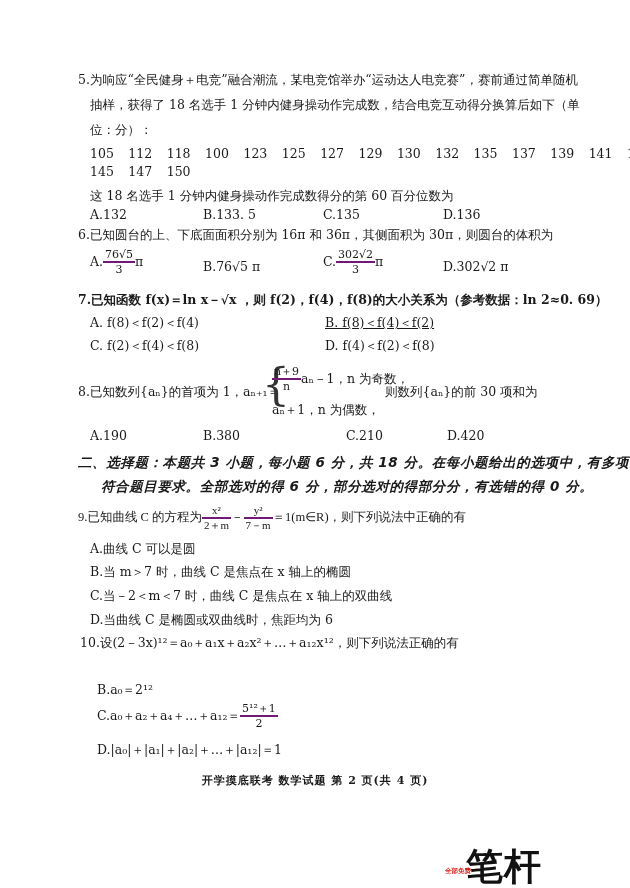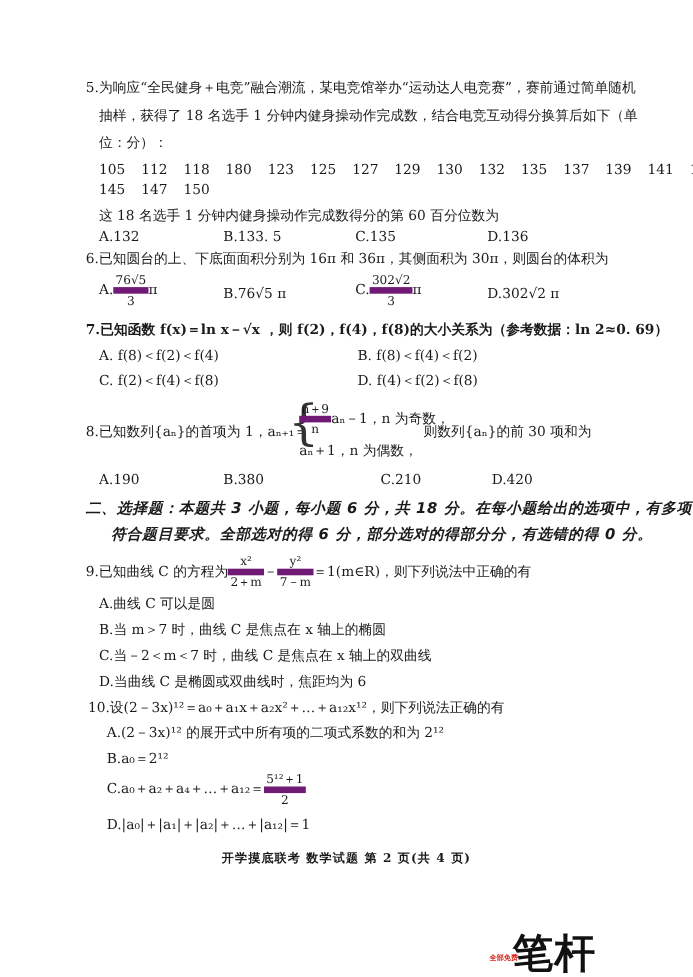--- a/index.html
+++ b/index.html
@@ -5,40 +5,40 @@
   html, body { margin: 0; padding: 0; background: #ffffff; }
   body { width: 630px; height: 888px; position: relative; overflow: hidden;
          font-family: "DejaVu Serif", "Liberation Serif", serif; color: #1a1a1a; font-size: 12.5px; }
   .page { position: absolute; left: 0; top: 16px; width: 550px; height: 888px; }
   .line { position: absolute; white-space: nowrap; line-height: 16px; }
   .q { left: 78px; }
   .ind { left: 90px; }
   .opt { position: absolute; white-space: nowrap; }
   .num-row span { display: inline-block; margin-right: 14.5px; }
   .frac { display: inline-block; vertical-align: middle; text-align: center; font-size: 11px; line-height: 13px; }
-  .frac .n { display: block; border-bottom: 6px solid #701a75; padding: 0 2px; }
+  .frac .n { display: block; border-bottom: 2px solid #701a75; padding: 0 2px; }
   .frac .d { display: block; padding: 0 2px; }
   .it { font-style: italic; }
   .sec { font-weight: bold; font-size: 13.5px; letter-spacing: 0.6px; font-family: "DejaVu Sans", "Liberation Sans", sans-serif; font-style: italic; }
   .brace { position: absolute; font-size: 44px; line-height: 44px; font-weight: 200; color: #333; }
   .footer { position: absolute; top: 757px; left: 0; width: 630px; text-align: center; font-size: 11px; letter-spacing: 1px; font-weight: bold; }
   .wm-big { position: absolute; left: 466px; top: 826px; font-family: "DejaVu Sans", "Liberation Sans", sans-serif; font-size: 37px; font-weight: bold; color: #111; letter-spacing: 1px; }
   .wm-red { position: absolute; left: 445px; top: 851px; font-size: 6.5px; color: #d8261c; font-family: "DejaVu Sans", sans-serif; font-weight: bold; }
   .wm-url { position: absolute; left: 444px; top: 861px; font-family: "DejaVu Sans Mono", "Liberation Mono", monospace; font-size: 13.5px; color: #111; font-weight: bold; }
 </style>
 </head>
 <body>
 
 <div class="page">
 
   <div class="line q" style="top:56px; left:78px;">5.为响应“全民健身＋电竞”融合潮流，某电竞馆举办“运动达人电竞赛”，赛前通过简单随机</div>
   <div class="line ind" style="top:81px;">抽样，获得了 18 名选手 1 分钟内健身操动作完成数，结合电竞互动得分换算后如下（单</div>
   <div class="line ind" style="top:106px;">位：分）：</div>
   <div class="line ind num-row" style="top:130px;">
-    <span>105</span><span>112</span><span>118</span><span>180</span><span>123</span><span>125</span><span>127</span><span>129</span><span>130</span><span>132</span><span>135</span><span>137</span><span>139</span><span>141</span><span>143</span>
+    <span>105</span><span>112</span><span>118</span><span>100</span><span>123</span><span>125</span><span>127</span><span>129</span><span>130</span><span>132</span><span>135</span><span>137</span><span>139</span><span>141</span><span>143</span>
   </div>
   <div class="line ind num-row" style="top:148px;">
     <span>145</span><span>147</span><span>150</span>
   </div>
   <div class="line ind" style="top:172px;">这 18 名选手 1 分钟内健身操动作完成数得分的第 60 百分位数为</div>
   <div class="opt" style="top:191px; left:90px;">A.132</div>
   <div class="opt" style="top:191px; left:203px;">B.133. 5</div>
   <div class="opt" style="top:191px; left:323px;">C.135</div>
   <div class="opt" style="top:191px; left:443px;">D.136</div>
 
@@ -47,49 +47,48 @@
     <span>A.</span><span class="frac"><span class="n">76√5</span><span class="d">3</span></span><span>π</span>
   </div>
   <div class="opt" style="top:243px; left:203px;">B.76√5 π</div>
   <div class="opt" style="top:232px; left:323px;">
     <span>C.</span><span class="frac"><span class="n">302√2</span><span class="d">3</span></span><span>π</span>
   </div>
   <div class="opt" style="top:243px; left:443px;">D.302√2 π</div>
 
   <div class="line q" style="top:276px;font-weight:bold;">7.已知函数 f(x)＝ln x－√x ，则 f(2)，f(4)，f(8)的大小关系为（参考数据：ln 2≈0. 69）</div>
   <div class="opt it" style="top:299px; left:90px; font-style:normal;">A. f(8)＜f(2)＜f(4)</div>
-  <div class="opt" style="top:299px; left:325px;">B. f(8)＜f(4)＜f(2)</div>
+  <div class="opt" style="top:299px; left:325px;text-decoration:underline;">B. f(8)＜f(4)＜f(2)</div>
   <div class="opt" style="top:322px; left:90px;">C. f(2)＜f(4)＜f(8)</div>
   <div class="opt" style="top:322px; left:325px;">D. f(4)＜f(2)＜f(8)</div>
 
   <div class="line q" style="top:368px;">8.已知数列{aₙ}的首项为 1，aₙ₊₁＝</div>
   <div class="brace" style="top:347px; left:262px;">{</div>
   <div class="opt" style="top:349px; left:272px;">
     <span class="frac"><span class="n">n＋9</span><span class="d">n</span></span><span>aₙ－1，n 为奇数，</span>
   </div>
   <div class="opt" style="top:386px; left:272px;">aₙ＋1，n 为偶数，</div>
   <div class="opt" style="top:368px; left:385px;">则数列{aₙ}的前 30 项和为</div>
   <div class="opt" style="top:412px; left:90px;">A.190</div>
   <div class="opt" style="top:412px; left:203px;">B.380</div>
   <div class="opt" style="top:412px; left:326px;margin-left:20px;">C.210</div>
   <div class="opt" style="top:412px; left:447px;">D.420</div>
 
   <div class="line sec" style="top:438px; left:78px;">二、选择题：本题共 3 小题，每小题 6 分，共 18 分。在每小题给出的选项中，有多项</div>
   <div class="line sec" style="top:462px; left:101px;">符合题目要求。全部选对的得 6 分，部分选对的得部分分，有选错的得 0 分。</div>
 
-  <div class="opt" style="top:488px; left:78px;">
+  <div class="opt" style="top:488px; left:78px;font-family:Liberation Serif, serif;">
     <span>9.已知曲线 C 的方程为</span><span class="frac"><span class="n">x²</span><span class="d">2＋m</span></span><span>－</span><span class="frac"><span class="n">y²</span><span class="d">7－m</span></span><span>＝1(m∈R)，则下列说法中正确的有</span>
   </div>
   <div class="line ind" style="top:525px;">A.曲线 C 可以是圆</div>
   <div class="line ind" style="top:548px;">B.当 m＞7 时，曲线 C 是焦点在 x 轴上的椭圆</div>
   <div class="line ind" style="top:572px;">C.当－2＜m＜7 时，曲线 C 是焦点在 x 轴上的双曲线</div>
   <div class="line ind" style="top:596px;">D.当曲线 C 是椭圆或双曲线时，焦距均为 6</div>
 
   <div class="line q" style="top:619px; left:80px;">10.设(2－3x)¹²＝a₀＋a₁x＋a₂x²＋…＋a₁₂x¹²，则下列说法正确的有</div>
-  <div class="line" style="top:642px; left:97px;">A.(2－3x)¹² 的展开式中所有项的二项式系数的和为 2¹²</div>
   <div class="line" style="top:666px; left:97px;">B.a₀＝2¹²</div>
   <div class="opt" style="top:686px; left:97px;">
     <span>C.a₀＋a₂＋a₄＋…＋a₁₂＝</span><span class="frac"><span class="n">5¹²＋1</span><span class="d">2</span></span>
   </div>
   <div class="line" style="top:726px; left:97px;">D.|a₀|＋|a₁|＋|a₂|＋…＋|a₁₂|＝1</div>
 
   <div class="footer">开学摸底联考  数学试题  第 2 页(共 4 页)</div>
 
   <div class="wm-big">笔杆试卷</div>
   <div class="wm-red">全部免费</div>

